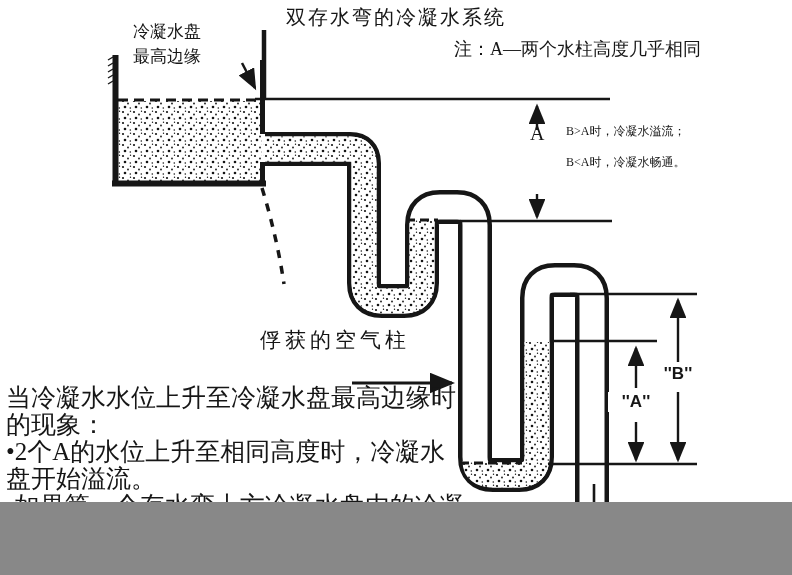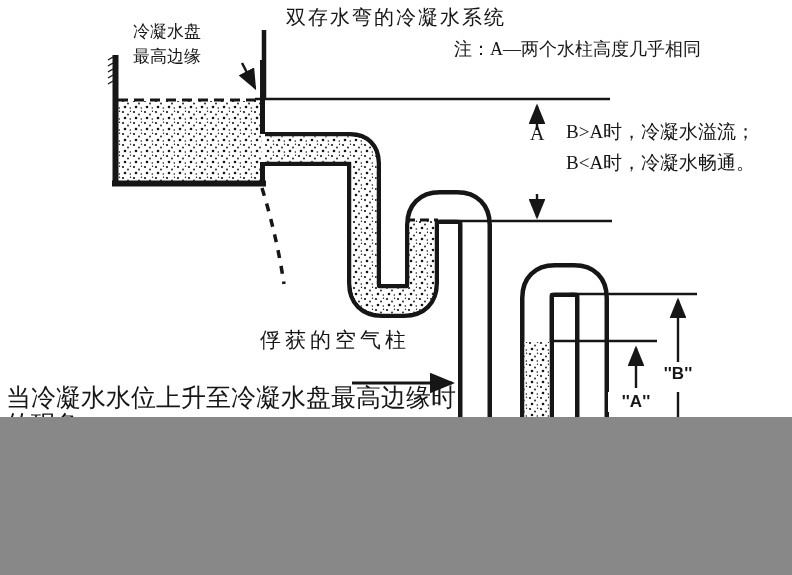--- a/index.html
+++ b/index.html
@@ -1,23 +1,23 @@
 <!DOCTYPE html>
 <html><head>
 <meta charset="utf-8">
 <style>
   html,body{margin:0;padding:0;}
   body{font-family:"Liberation Serif","DejaVu Serif",serif;background:#888;}
-  #stage{position:relative;width:792px;height:417px;background:#ffffff;overflow:hidden;}
+  #stage{position:relative;width:792px;height:502px;background:#ffffff;overflow:hidden;}
   .txt{position:absolute;color:#161616;white-space:pre-line;}
   .title{left:286px;top:4px;font-size:20px;letter-spacing:2px;}
   .note{left:454px;top:37px;font-size:18px;}
   .pan-label{left:133px;top:19px;font-size:17px;line-height:25px;}
   .lblA1{left:530px;top:122px;font-size:20px;}
-  .cond{left:566px;top:116px;font-size:19px;line-height:31px;}
+  .cond{left:566px;top:116px;font-size:12px;line-height:31px;}
   .air{left:260px;top:326px;font-size:21px;letter-spacing:4px;text-align:right;}
   .desc{left:6px;top:384px;font-size:25px;line-height:27px;width:460px;}
   .dimlab{position:absolute;width:56px;text-align:center;background:#fff;
           font-family:"Liberation Sans","DejaVu Sans",sans-serif;font-weight:bold;
           font-size:17px;color:#161616;}
   .lblA2{left:608px;top:392px;}
   .lblB{left:650px;top:364px;}
   .wm{position:absolute;left:684px;top:518px;font-size:20px;color:#c7c7c7;
       letter-spacing:1px;font-family:Liberation Serif, serif;}
   .pagenum{position:absolute;left:773px;top:549px;font-size:16px;color:#404040;}

